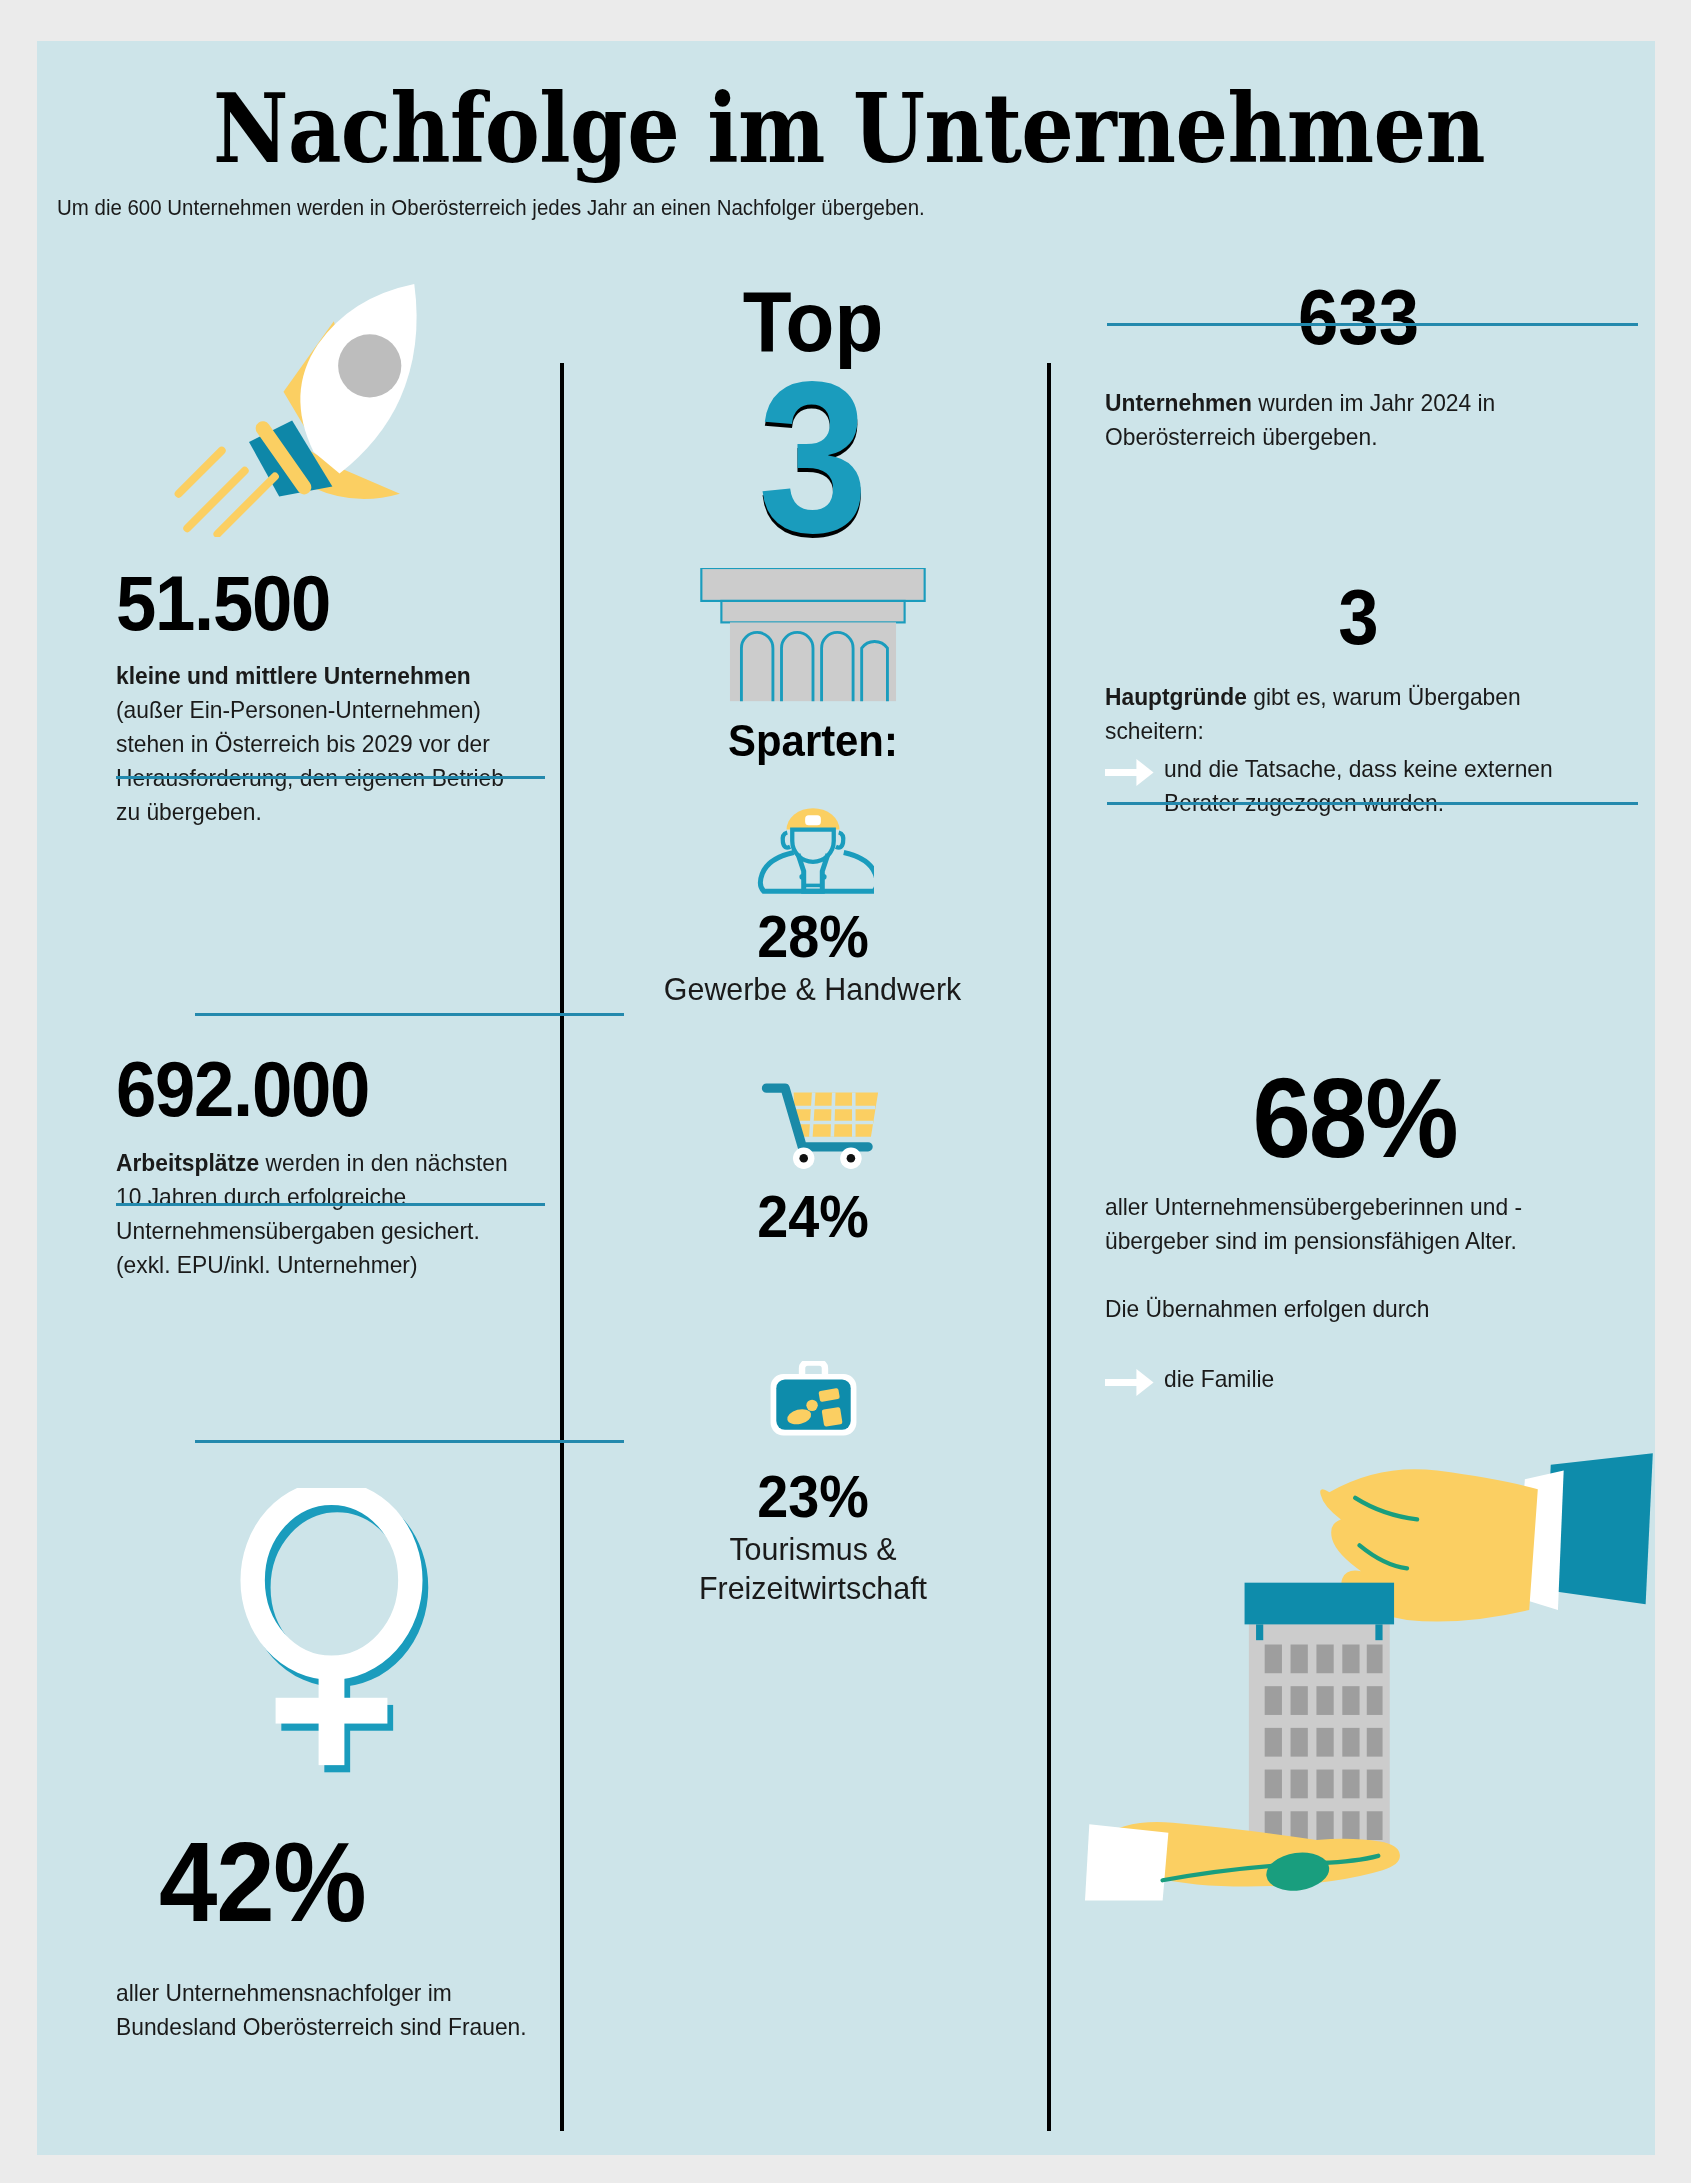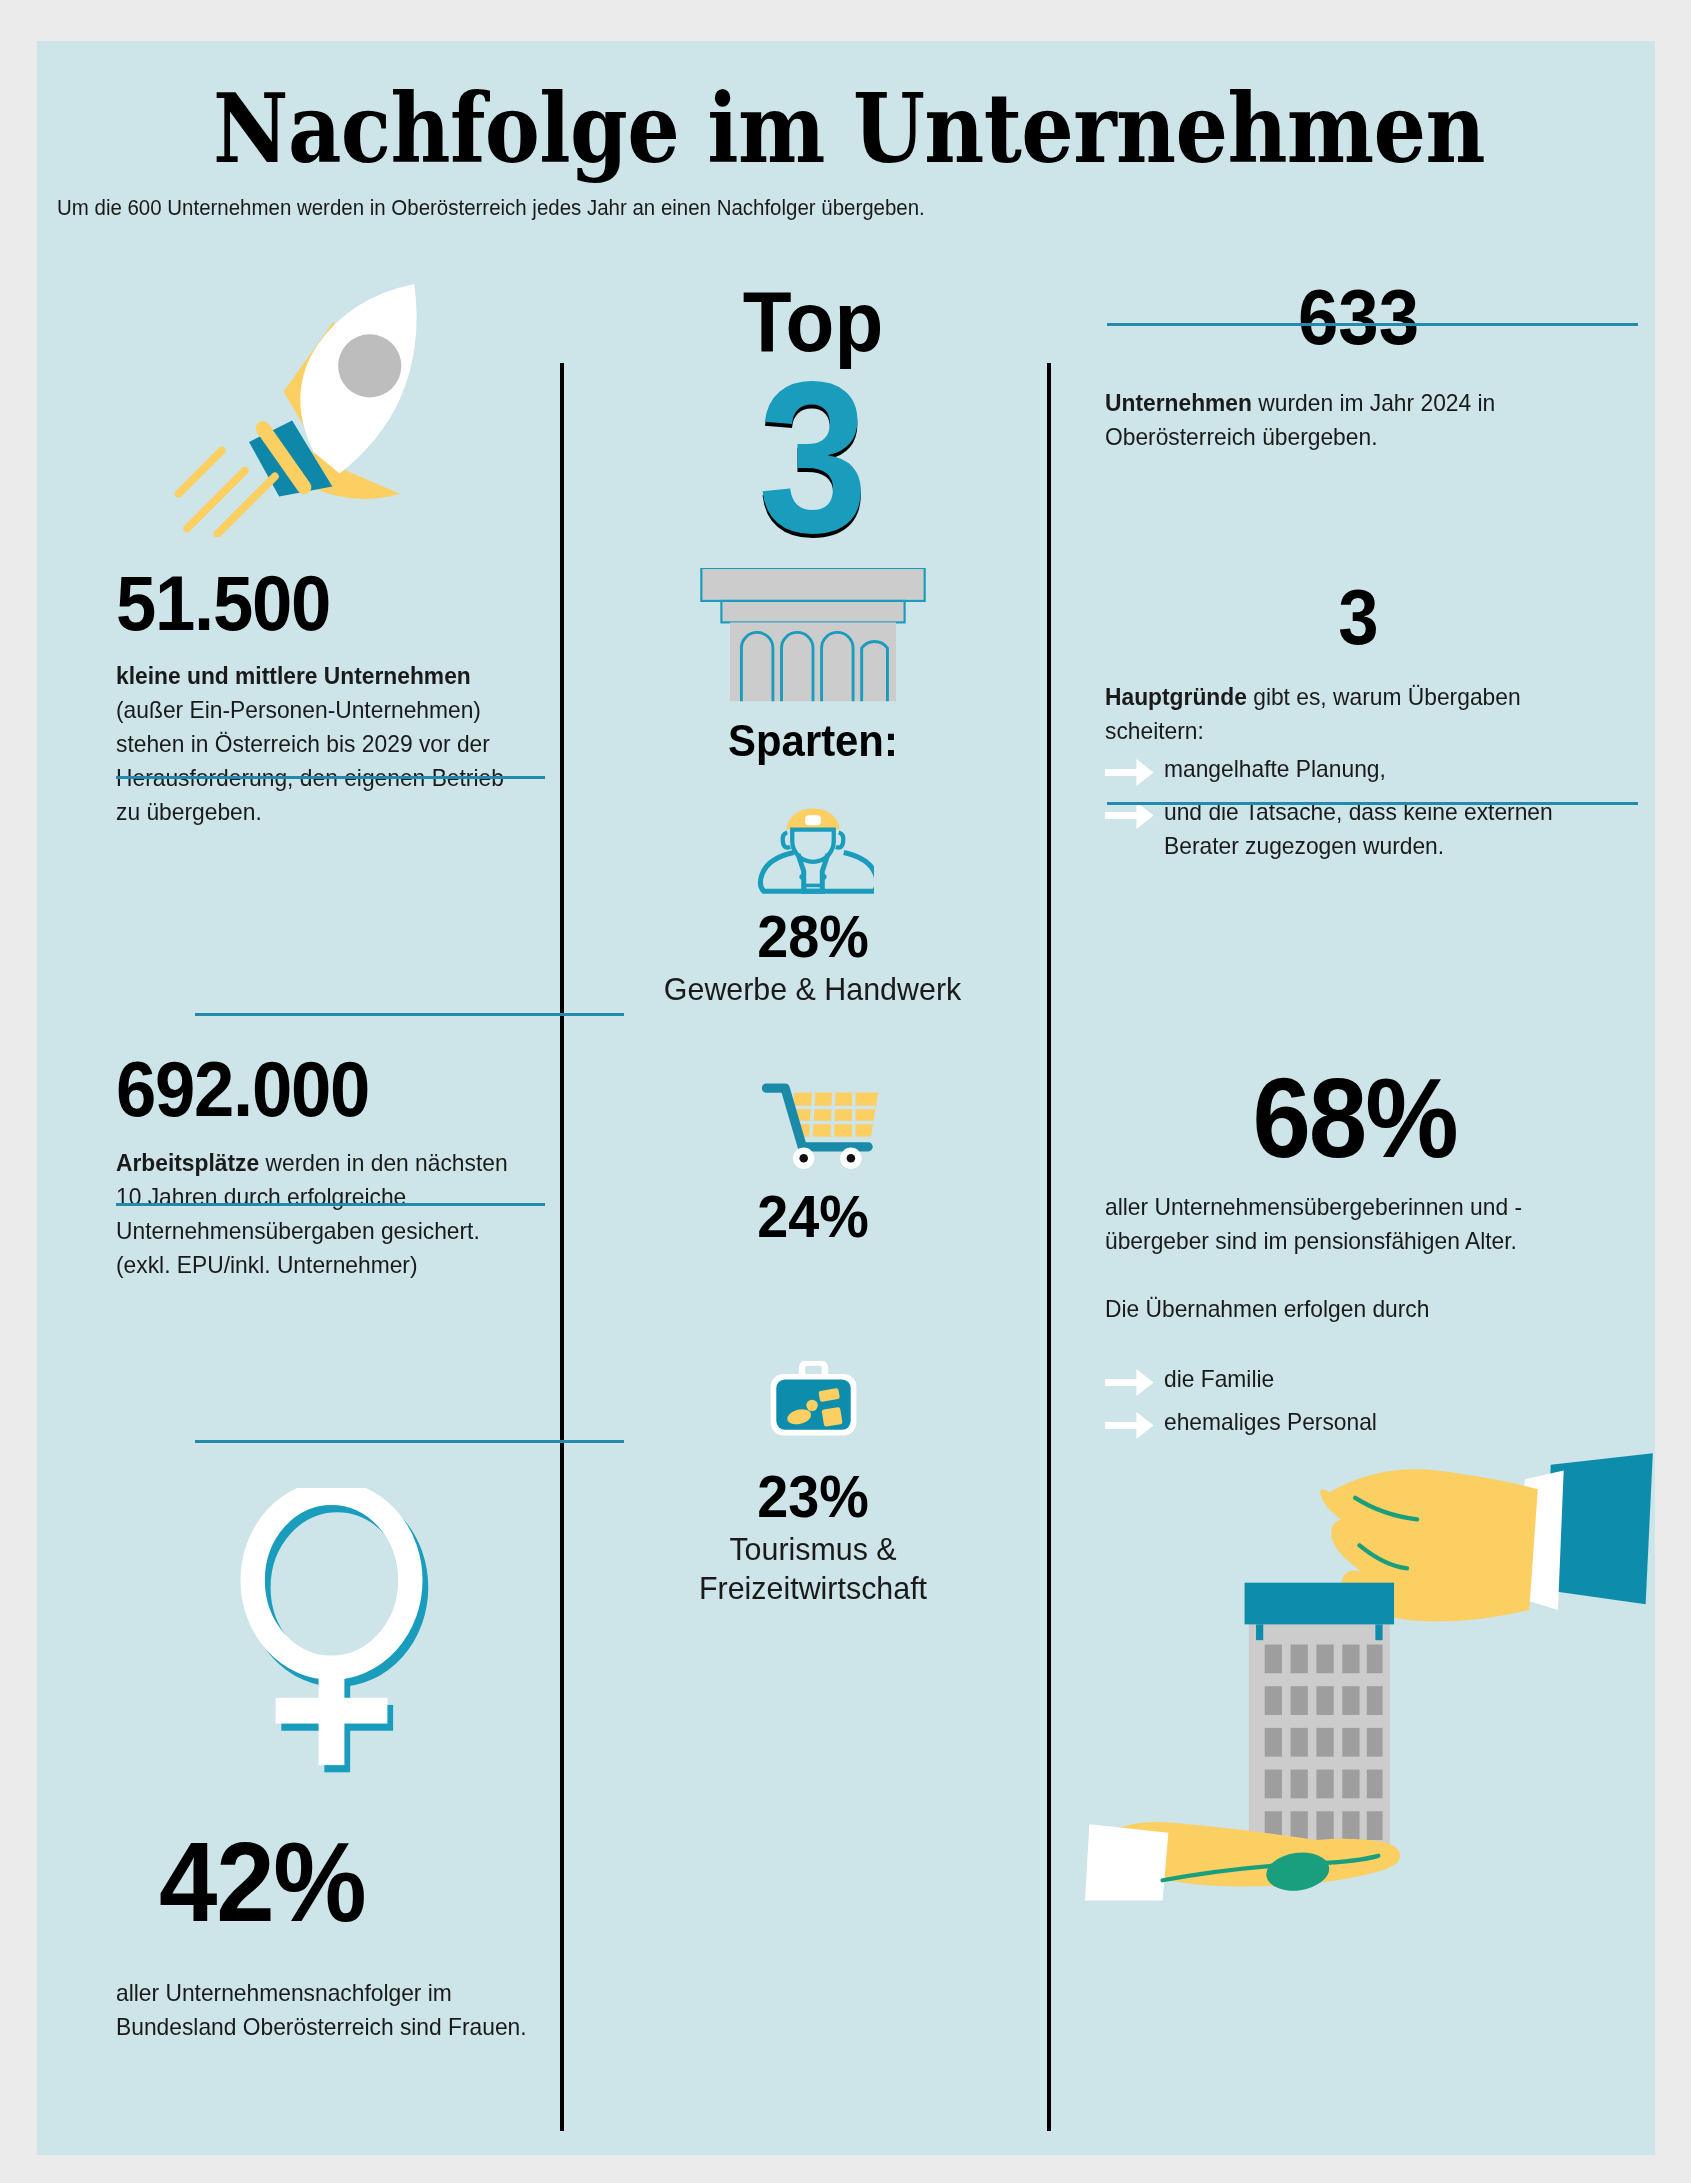--- a/index.html
+++ b/index.html
@@ -234,46 +234,34 @@
       <div class="body-txt" id="t-633"><b>Unternehmen</b><span> wurden im Jahr 2024 in Oberösterreich über­geben.</span></div>
 
       <div id="n-3">3</div>
       <div class="body-txt" id="t-3"><b>Hauptgründe</b><span> gibt es, warum Übergaben scheitern:</span></div>
 
       <div id="list-1">
         <div class="arrow-item">
           <svg class="arrow-ic" viewBox="0 0 70 46">
               <path d="M0 18 h44 v-14 l24 19 l-24 19 v-14 h-44 z" fill="#ffffff"></path>
             </svg>
-          <span class="arrow-txt">mangelhafte Planung,</span>
-        </div>
-        <div class="arrow-item">
-          <svg class="arrow-ic" viewBox="0 0 70 46">
-              <path d="M0 18 h44 v-14 l24 19 l-24 19 v-14 h-44 z" fill="#ffffff"></path>
-            </svg>
           <span class="arrow-txt">und die Tatsache, dass keine externen Berater zugezogen wurden.</span>
         </div>
       </div>
 
       <div id="n-68">68%</div>
       <div class="body-txt" id="t-68">aller Unternehmensübergeber­innen und ­übergeber sind im pensionsfähigen Alter.</div>
       <div class="body-txt" id="t-68b">Die Übernahmen erfolgen durch</div>
 
       <div id="list-2">
         <div class="arrow-item">
           <svg class="arrow-ic" viewBox="0 0 70 46">
               <path d="M0 18 h44 v-14 l24 19 l-24 19 v-14 h-44 z" fill="#ffffff"></path>
             </svg>
           <span class="arrow-txt">die Familie</span>
-        </div>
-        <div class="arrow-item">
-          <svg class="arrow-ic" viewBox="0 0 70 46">
-              <path d="M0 18 h44 v-14 l24 19 l-24 19 v-14 h-44 z" fill="#ffffff"></path>
-            </svg>
-          <span class="arrow-txt">ehemaliges Personal</span>
         </div>
       </div>
 
       <svg id="handover" viewBox="0 0 800 640">
 
         <path d="M648 22 L790 6 L780 216 L640 196 Z" fill="#0e8cab"></path>
         <path d="M612 42 L666 30 L658 224 L600 206 Z" fill="#ffffff"></path>
 
         <path d="M340 60 q70 -40 150 -30 q90 12 140 26 l-12 168 q-92 22 -170 14 q-40 -6 -76 -28 q-20 -14 -14 -30 q6 -14 26 -10 q-34 -24 -40 -44 q-6 -22 12 -28 q-24 -18 -28 -34 q-4 -14 12 -4 z" fill="#fbcf62"></path>
         <path d="M376 68 q38 24 86 30 M382 134 q34 28 66 32" fill="none" stroke="#199e7e" stroke-width="6" stroke-linecap="round"></path>

